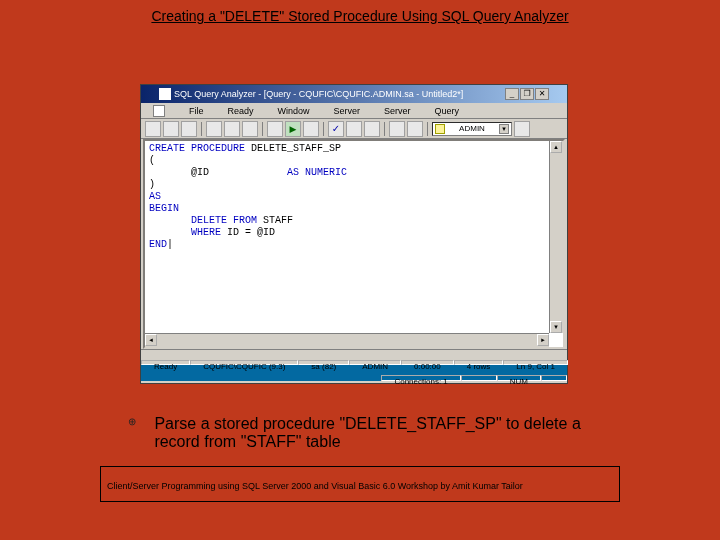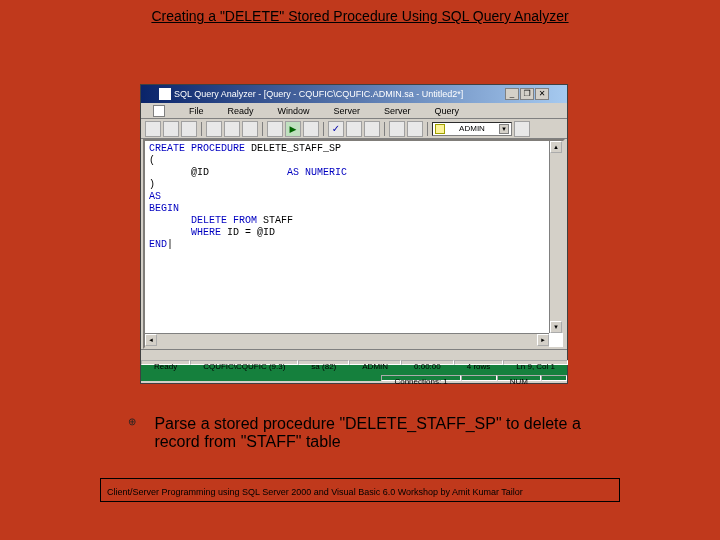--- a/index.html
+++ b/index.html
@@ -19,25 +19,25 @@
   .combo { height: 14px; background: #fff; border: 1px inset #808080; font-size: 8px; display: flex; align-items: center; padding: 0 2px; justify-content: space-between; }
   .combo .arrow { width: 10px; height: 10px; background: #d4d0c8; border: 1px solid #808080; font-size: 7px; text-align: center; line-height: 8px; }
   .editor-area { position: relative; height: 210px; background: #fff; border: 2px inset #d4d0c8; margin: 0 2px; }
   .editor { font-family: 'Courier New', monospace; font-size: 10px; color: #000; padding: 2px 4px; white-space: pre; line-height: 12px; }
   .kw { color: #0000c0; }
   .scroll-v { position: absolute; right: 0; top: 0; bottom: 14px; width: 14px; background: #d4d0c8; border-left: 1px solid #808080; }
   .scroll-h { position: absolute; left: 0; right: 14px; bottom: 0; height: 14px; background: #d4d0c8; border-top: 1px solid #808080; }
   .scroll-btn { width: 12px; height: 12px; background: #d4d0c8; border: 1px outset #fff; font-size: 7px; text-align: center; line-height: 10px; }
   .statusbar { height: 16px; background: #d4d0c8; display: flex; font-size: 8px; border-top: 1px solid #808080; }
   .statuscell { border: 1px inset #fff; padding: 1px 12px; white-space: nowrap; margin-top: 10px; }
-  .statusbar2 { height: 16px; background: #15803d; display: flex; justify-content: flex-end; font-size: 8px; }
+  .statusbar2 { height: 16px; background: #0369a1; display: flex; justify-content: flex-end; font-size: 8px; }
   .bullet-row { position: absolute; left: 128px; top: 415px; display: flex; align-items: flex-start; gap: 18px; width: 470px; }
   .bullet-icon { font-size: 10px; color: #222; margin-top: 1px; }
   .bullet-text { color: #000; font-size: 16px; font-family: Verdana, sans-serif; }
-  .footer-box { position: absolute; left: 100px; bottom: 38px; width: 520px; border: 1px solid #000; padding: 2px 6px; }
+  .footer-box { position: absolute; left: 100px; bottom: 38px; width: 520px; border: 1px solid #000; padding: 8px 6px; }
   .footer-box span { color: #000; font-size: 9px; font-family: Verdana, sans-serif; }
 </style>
 </head>
 <body>
 
 <div class="slide-title">Creating a "DELETE" Stored Procedure Using SQL Query Analyzer</div>
 
 <div class="qa-shell">
   <div class="titlebar">
     <span class="icon"></span>

